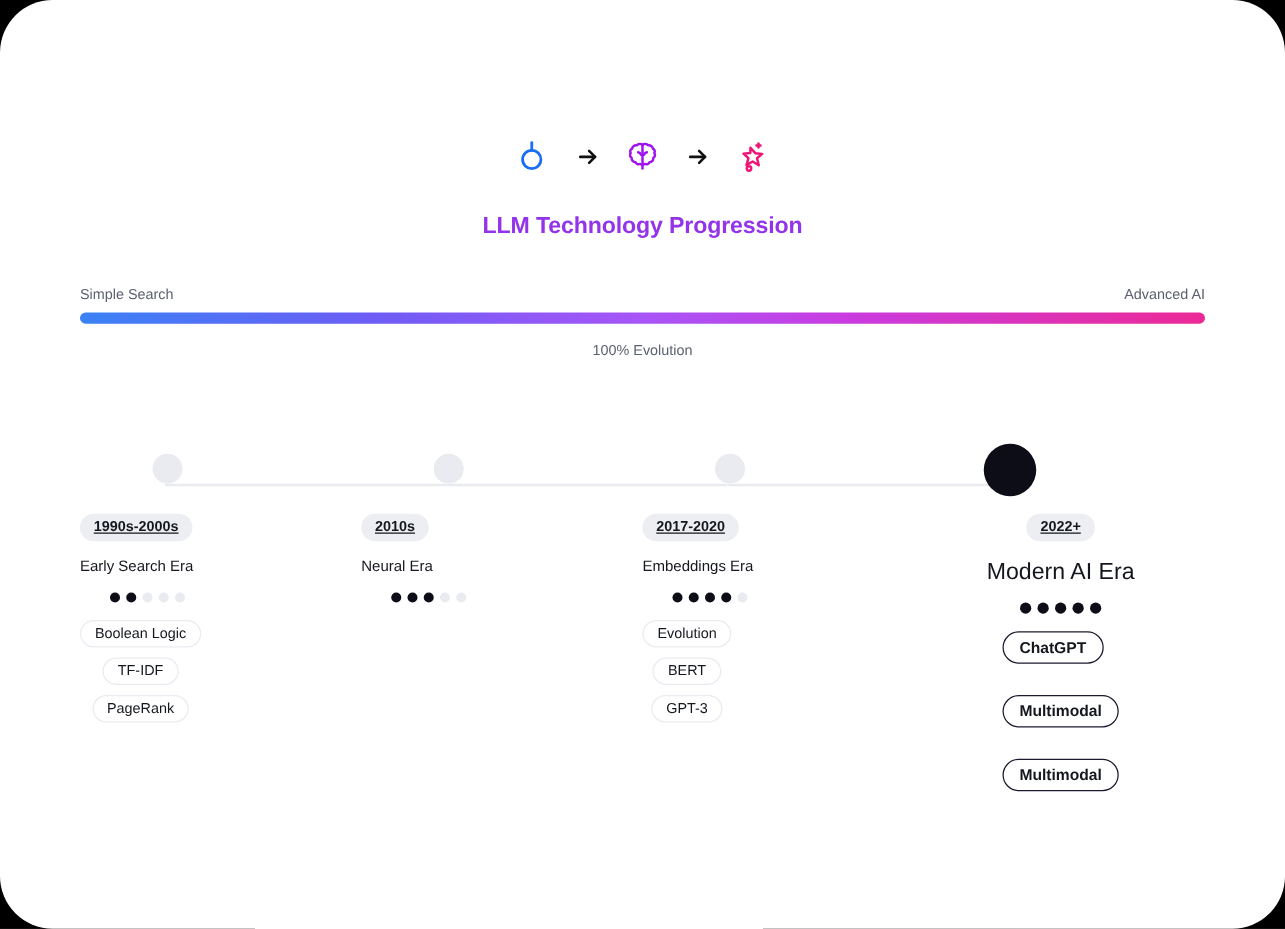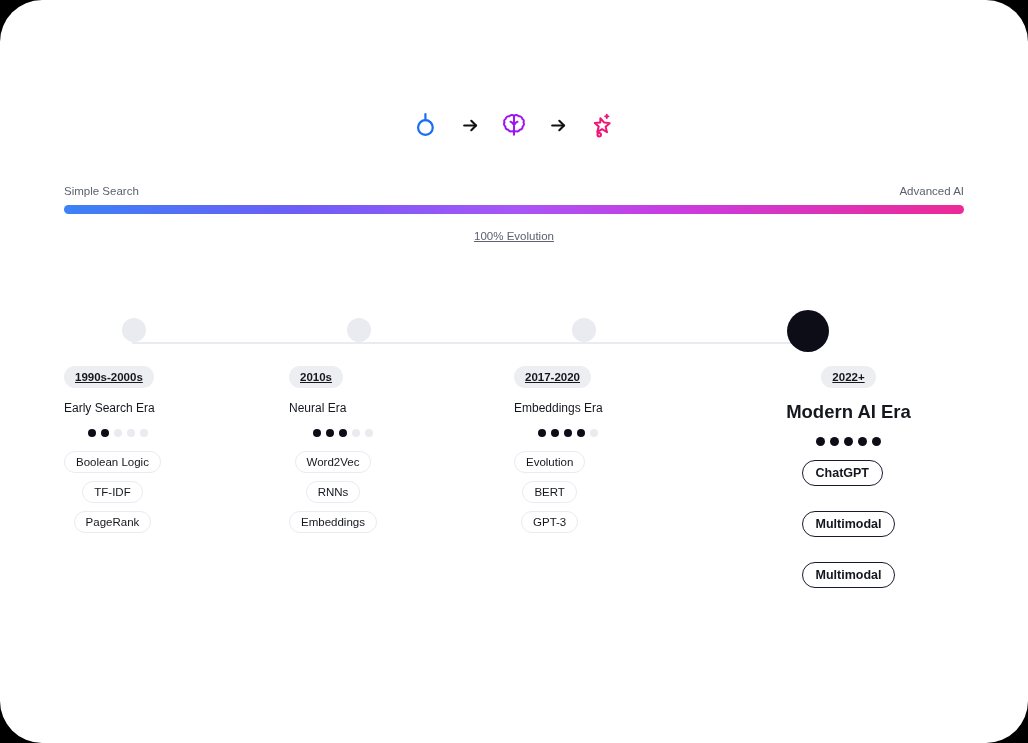--- a/index.html
+++ b/index.html
@@ -81,21 +81,20 @@
     height: 9px;
     border-radius: 999px;
     background: linear-gradient(90deg, #3b82f6 0%, #6d5df6 26%, #a855f7 50%, #c93ce0 68%, #ec2a96 100%);
   }
 
   .progress-caption {
     margin-top: 16px;
     text-align: center;
     font-size: 11.5px;
     color: #5b6170;
-    text-decoration: underline;
   }
 
   
   .timeline {
     margin-top: 62px;
     padding: 0 64px;
     display: flex;
     position: relative;
   }
 
@@ -162,21 +161,21 @@
   .era-name {
     margin-top: 13px;
     font-size: 12px;
     font-weight: 400;
     color: #15171f;
     white-space: nowrap;
   }
 
   .era-col.active .era-name {
     font-size: 18.5px;
-    font-weight: 700;
+    font-weight: 400;
   }
 
   .dots-row {
     margin-top: 14px;
     display: flex;
     gap: 5px;
     align-items: center;
   }
 
   .era-col:not(.active) .dots-row { padding-left: 24px; }
@@ -263,20 +262,21 @@
         <svg width="28" height="28" viewBox="0 0 24 24" fill="none" stroke="#ef1577" stroke-width="1.7" stroke-linecap="round" stroke-linejoin="round">
           <path d="M10.6 6.2 13.9 9.9 18.6 10.4 15.1 13.4 16.3 18.2 12.1 15.6 7.9 18.1 9.2 13.3 5.8 10.2 10.5 9.8 Z"></path>
           <circle cx="9.6" cy="20.4" r="1.5"></circle>
           <path d="M16.1 3.2 16.1 6.0"></path>
           <path d="M14.7 4.6 17.5 4.6"></path>
         </svg>
       </span>
 
     </div>
 
+    <div class="main-title">LLM Technology Progression</div>
   </div>
 
   <div class="progress-section">
     <div class="progress-labels">
       <span>Simple Search</span>
       <span>Advanced AI</span>
     </div>
     <div class="progress-track"></div>
     <div class="progress-caption">100% Evolution</div>
   </div>
@@ -312,25 +312,20 @@
         <div class="era-body">
           <div class="date-badge">2010s</div>
           <div class="era-name">Neural Era</div>
           <div class="dots-row">
             <span class="lvl-dot on"></span>
             <span class="lvl-dot on"></span>
             <span class="lvl-dot on"></span>
             <span class="lvl-dot"></span>
             <span class="lvl-dot"></span>
           </div>
-          <div class="tags">
-            <span class="tag">Word2Vec</span>
-            <span class="tag">RNNs</span>
-            <span class="tag">Embeddings</span>
-          </div>
         </div>
       </div>
       <div class="era-col">
         <div class="node-row">
           <div class="node-line"></div>
           <div class="node-dot"></div>
         </div>
         <div class="era-body">
           <div class="date-badge">2017-2020</div>
           <div class="era-name">Embeddings Era</div>

